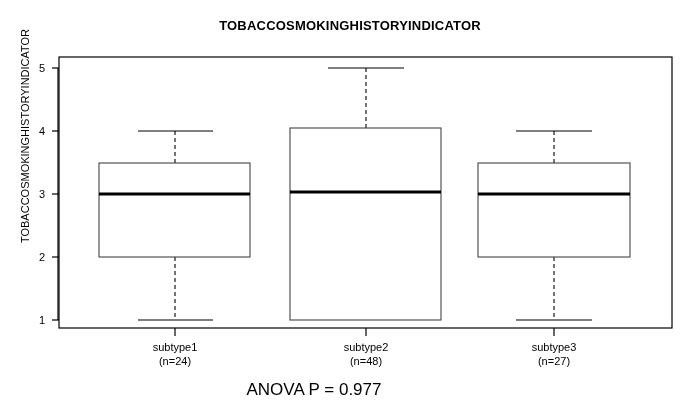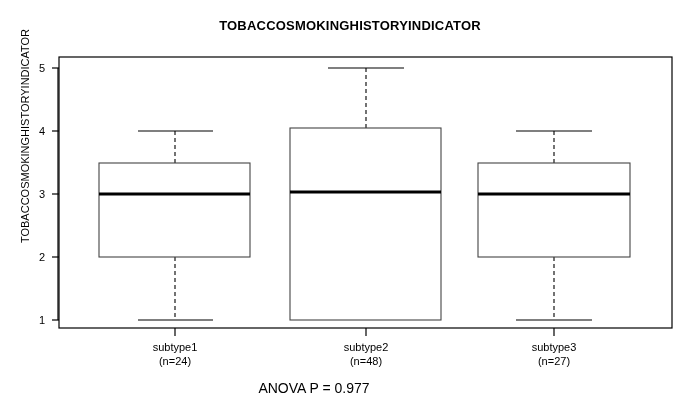--- a/index.html
+++ b/index.html
@@ -38,21 +38,21 @@
     font-size: 11px;
     transform: rotate(-90deg);
     white-space: nowrap;
   }
   .footer-note {
     position: absolute;
     left: 0;
     top: 380px;
     width: 628px;
     text-align: center;
-    font-size: 14px;
+    font-size: 17px;
   }
   svg.plot-svg {
     position: absolute;
     left: 0;
     top: 0;
   }
   .tick-label-y {
     font-family: "Liberation Sans", sans-serif;
     font-size: 11px;
     fill: #000000;

